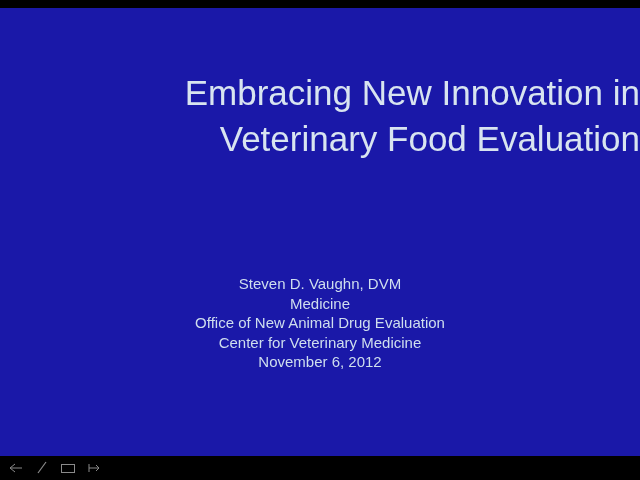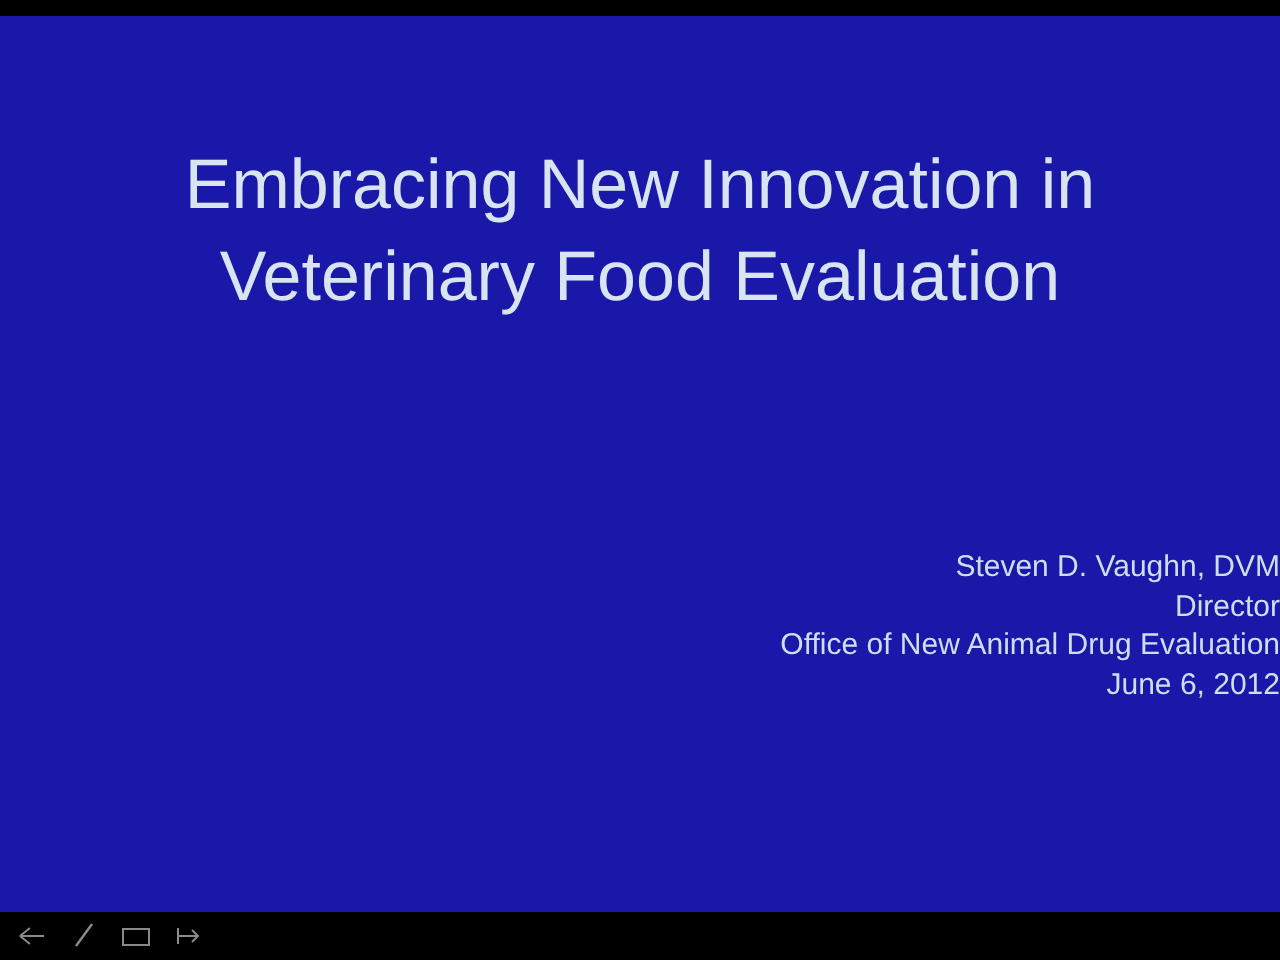--- a/index.html
+++ b/index.html
@@ -26,37 +26,37 @@
     width: 640px;
     height: 448px;
     background: #1A18A8;
     overflow: hidden;
   }
   .title-block {
     position: absolute;
     left: 0;
     top: 62px;
     width: 640px;
-    text-align: center;
+    text-align: right;
     color: #D8E4F0;
     font-size: 35px;
     line-height: 46px;
     font-weight: normal;
     letter-spacing: 0px;
   }
   .title-line {
     display: block;
     white-space: nowrap;
   }
   .byline-block {
     position: absolute;
     left: 0;
     top: 266px;
     width: 640px;
-    text-align: right;
+    text-align: center;
     color: #CFDEEE;
     font-size: 15px;
     line-height: 19.5px;
   }
   .byline-line {
     display: block;
     white-space: nowrap;
   }
   .toolbar {
     position: absolute;
@@ -88,23 +88,24 @@
 
   <div class="slide-canvas">
 
     <div class="title-block">
       <span class="title-line">Embracing New Innovation in</span>
       <span class="title-line">Veterinary Food Evaluation</span>
     </div>
 
     <div class="byline-block">
       <span class="byline-line">Steven D. Vaughn, DVM</span>
-      <span class="byline-line">Director</span>
+      <span class="byline-line">Medicine</span>
       <span class="byline-line">Office of New Animal Drug Evaluation</span>
-      <span class="byline-line">June 6, 2012</span>
+      <span class="byline-line">Center for Veterinary Medicine</span>
+      <span class="byline-line">November 6, 2012</span>
     </div>
 
   </div>
 
   <div class="toolbar">
     <div class="tool-btn">
       <svg width="14" height="12" viewBox="0 0 14 12" aria-hidden="true">
         <path d="M1 6 L6 2 M1 6 L6 10 M1 6 L13 6" stroke="#8A8A8A" stroke-width="1" fill="none"></path>
       </svg>
     </div>

